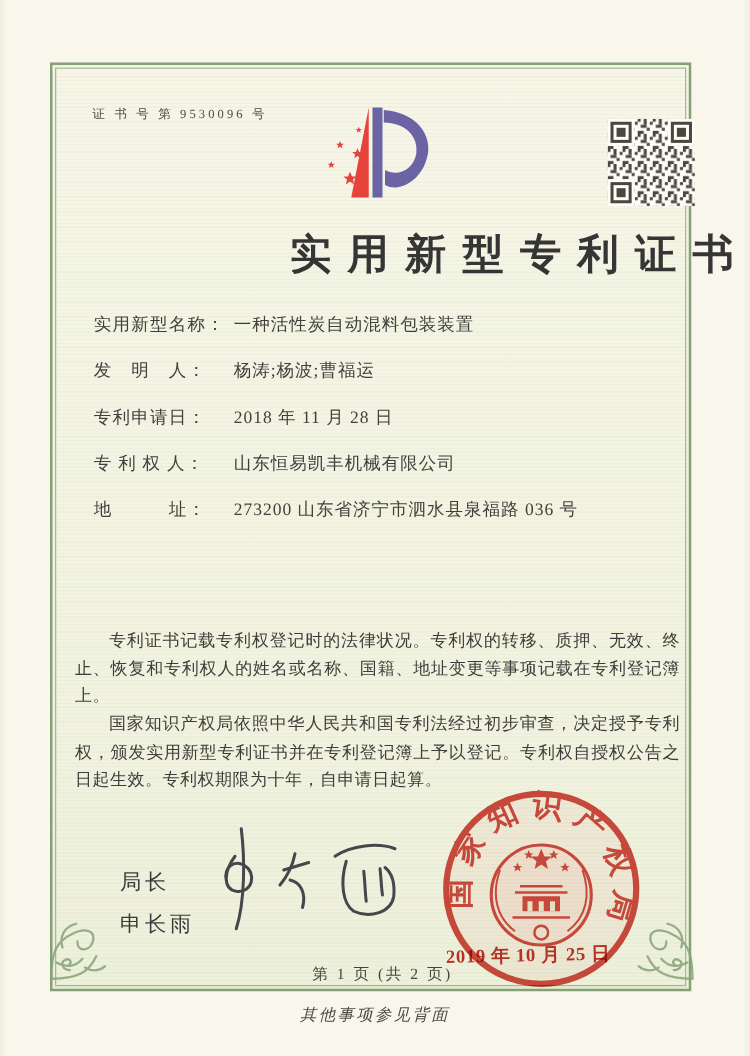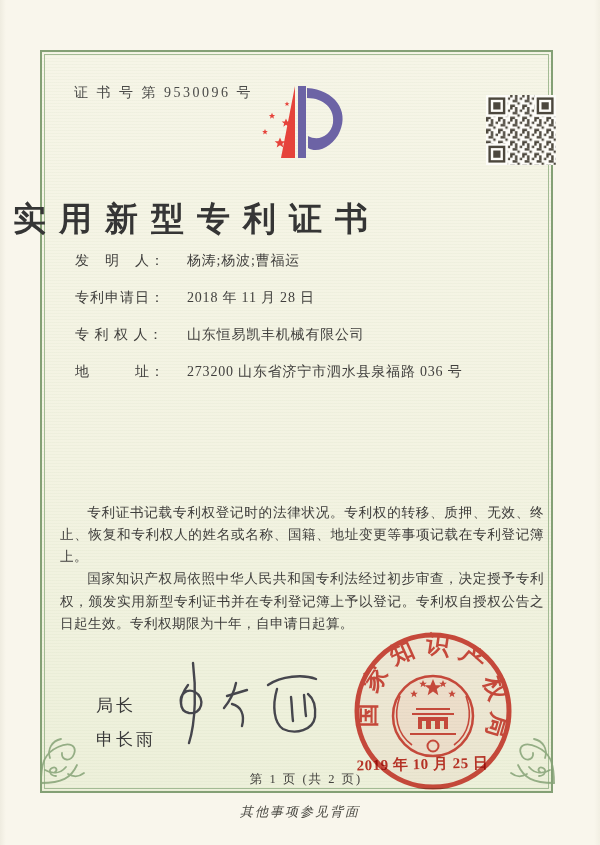--- a/index.html
+++ b/index.html
@@ -20,26 +20,26 @@
     background:
       repeating-linear-gradient(0deg, rgba(140,165,120,0.05) 0 1px, rgba(0,0,0,0) 1px 3px),
       linear-gradient(180deg,#f6f5e7 0%,#f3f3e2 55%,#edf0da 100%);
     box-sizing:border-box;
   }
   .frame::before{
     content:"";position:absolute;inset:2px;border:1px solid #a3bb94;pointer-events:none;
   }
   .cert-no{
     position:absolute;left:74px;top:84px;
-    font-size:14px;letter-spacing:2.5px;color:#4a4a48;text-align:center;
+    font-size:10px;letter-spacing:2.5px;color:#4a4a48;text-align:center;
   }
   .logo{position:absolute;left:244px;top:74px;width:114px;height:114px;}
   .qr{position:absolute;left:486px;top:95px;width:70px;height:70px;}
   .title{
-    position:absolute;left:0;top:197px;width:600px;text-align:left;
+    position:absolute;left:0;top:181px;width:600px;text-align:right;
     font-size:33px;font-weight:600;letter-spacing:13px;color:#353535;
     text-indent:13px;
   }
   .fields{position:absolute;left:75px;top:251px;right:55px;font-size:14px;color:#403f3d;}
   .field-row{line-height:20px;margin-bottom:17px;white-space:nowrap;}
   .field-label{display:inline-block;min-width:112px;letter-spacing:1px;}
   .field-value{letter-spacing:0.8px;}
   .grant-row .field-value{display:inline-block;min-width:147px;}
   .grant-row .second-label{min-width:0;margin-left:2px;letter-spacing:1px;}
   .paras{
@@ -143,20 +143,23 @@
       <rect x="1" y="21" width="7" height="7" fill="#4c473d"></rect>
       <rect x="2" y="22" width="5" height="5" fill="#fdfcf8"></rect>
       <rect x="3" y="23" width="3" height="3" fill="#4c473d"></rect>
     </g>
   </svg>
 
   <div class="title">实用新型专利证书</div>
 
   <div class="fields">
     <div class="field-row">
+      <span class="field-label">实用新型名称：</span><span class="field-value">一种活性炭自动混料包装装置</span>
+    </div>
+    <div class="field-row">
       <span class="field-label">发　明　人：</span><span class="field-value">杨涛;杨波;曹福运</span>
     </div>
     <div class="field-row">
       <span class="field-label">专利申请日：</span><span class="field-value">2018 年 11 月 28 日</span>
     </div>
     <div class="field-row">
       <span class="field-label">专 利 权 人：</span><span class="field-value">山东恒易凯丰机械有限公司</span>
     </div>
     <div class="field-row">
       <span class="field-label">地　　　址：</span><span class="field-value">273200 山东省济宁市泗水县泉福路 036 号</span>

